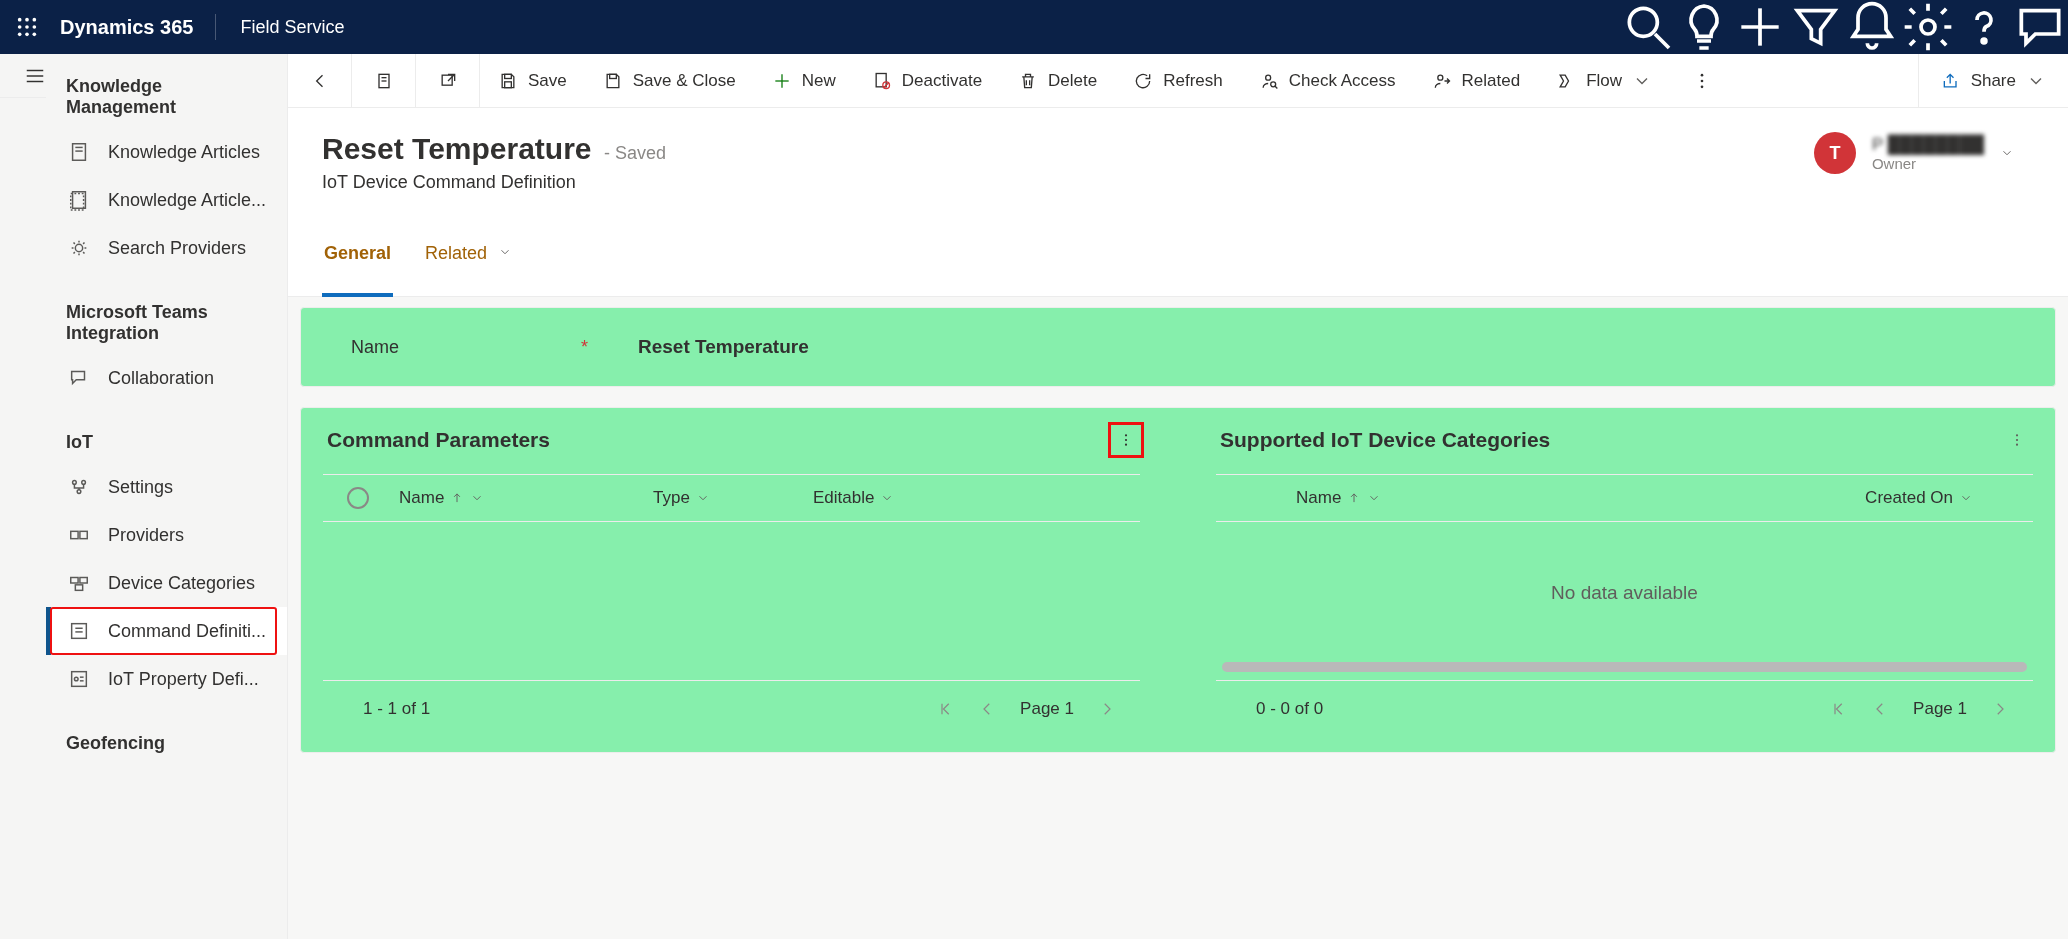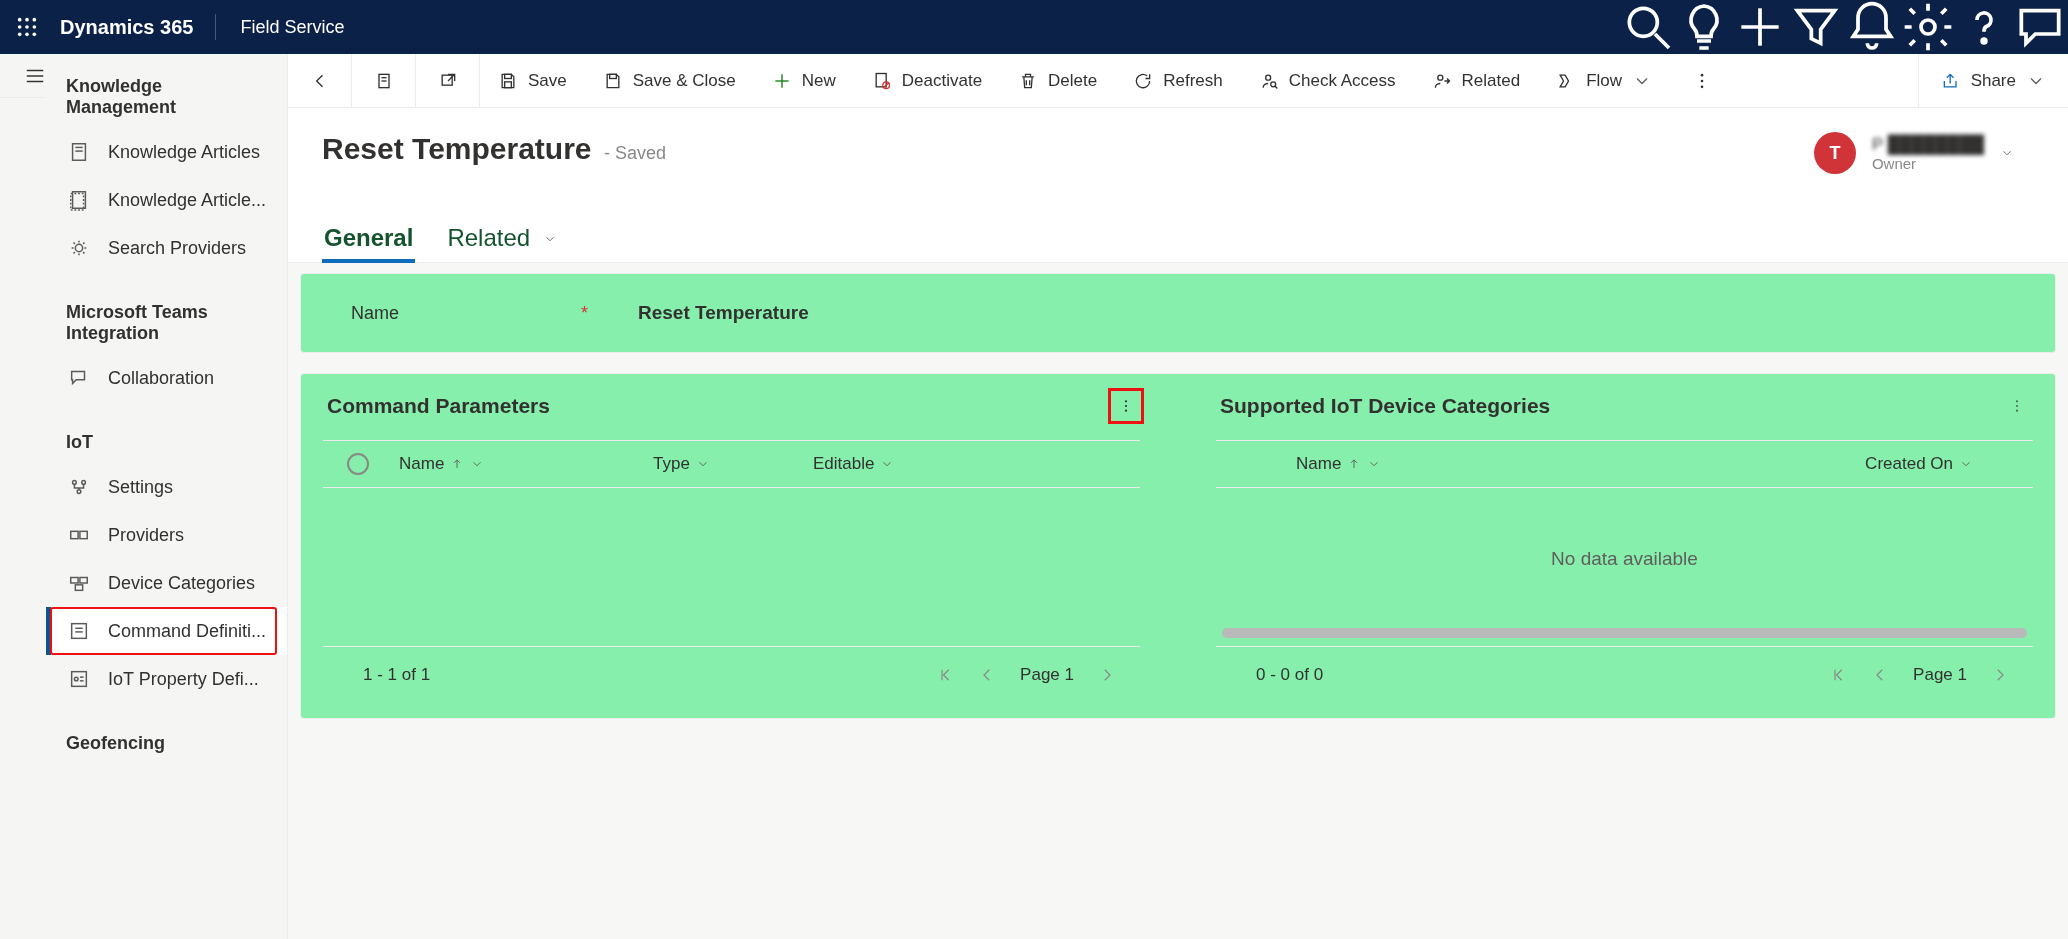--- a/index.html
+++ b/index.html
@@ -46,21 +46,21 @@
   .record-head h1 { margin:0; font-size:30px; font-weight:600; display:inline; }
   .record-head .saved { font-size:18px; color:#8a8886; margin-left:8px; }
   .record-head .subtitle { font-size:18px; color:#323130; margin-top:6px; }
   .record-head .ownerblock { display:flex; align-items:center; gap:16px; margin-right:20px;}
   .avatar { width:42px; height:42px; border-radius:50%; background:#d13438; color:#fff; display:flex; align-items:center; justify-content:center; font-size:18px; font-weight:600;}
   .ownermeta .ownername { font-size:17px; color:#323130; filter: blur(2px); }
   .ownermeta .ownerlabel { font-size:15px; color:#8a8886; }
 
   
   .tabs { display:flex; gap:30px; padding:0 34px; border-bottom:1px solid #ececec; margin-top:30px;}
-  .tab { padding:10px 2px 10px 2px; font-size:24px; color:#14532d; position:relative;}
+  .tab { padding:10px 2px 32px 2px; font-size:18px; color:#a16207; position:relative;}
   .tab.active { font-weight:600; }
   .tab.active::after { content:''; position:absolute; left:0; right:0; bottom:-1px; height:4px; background:#0f6cbd; }
   .tab .chev { margin-left:6px; }
 
   
   .body { flex:1; background:#f7f7f6; padding:10px 12px; overflow:auto; display:flex; flex-direction:column; gap:20px;}
   .card { background:#86efac; border:1px solid #ededec; border-radius:4px; }
   .formrow { display:flex; align-items:center; padding:28px 50px; gap:30px; }
   .formrow .label { width:200px; font-size:18px; color:#323130; }
   .formrow .req { color:#d13438; font-size:18px; margin-right:20px; }
@@ -373,20 +373,21 @@
         <svg class="chev-svg" viewBox="0 0 24 24">
             <path d="M6 9l6 6 6-6"></path>
           </svg>
       </div>
     </div>
 
     <div class="record-head">
       <div class="titleblock">
         <h1>Reset Temperature</h1>
         <span class="saved">- Saved</span>
+        <div class="subtitle">IoT Device Command Definition</div>
       </div>
       <div class="ownerblock">
         <div class="avatar">T</div>
         <div class="ownermeta">
           <div class="ownername">P ████████</div>
           <div class="ownerlabel">Owner</div>
         </div>
         <svg class="chev-svg" viewBox="0 0 24 24" width="20" height="20">
             <path d="M6 9l6 6 6-6"></path>
           </svg>

